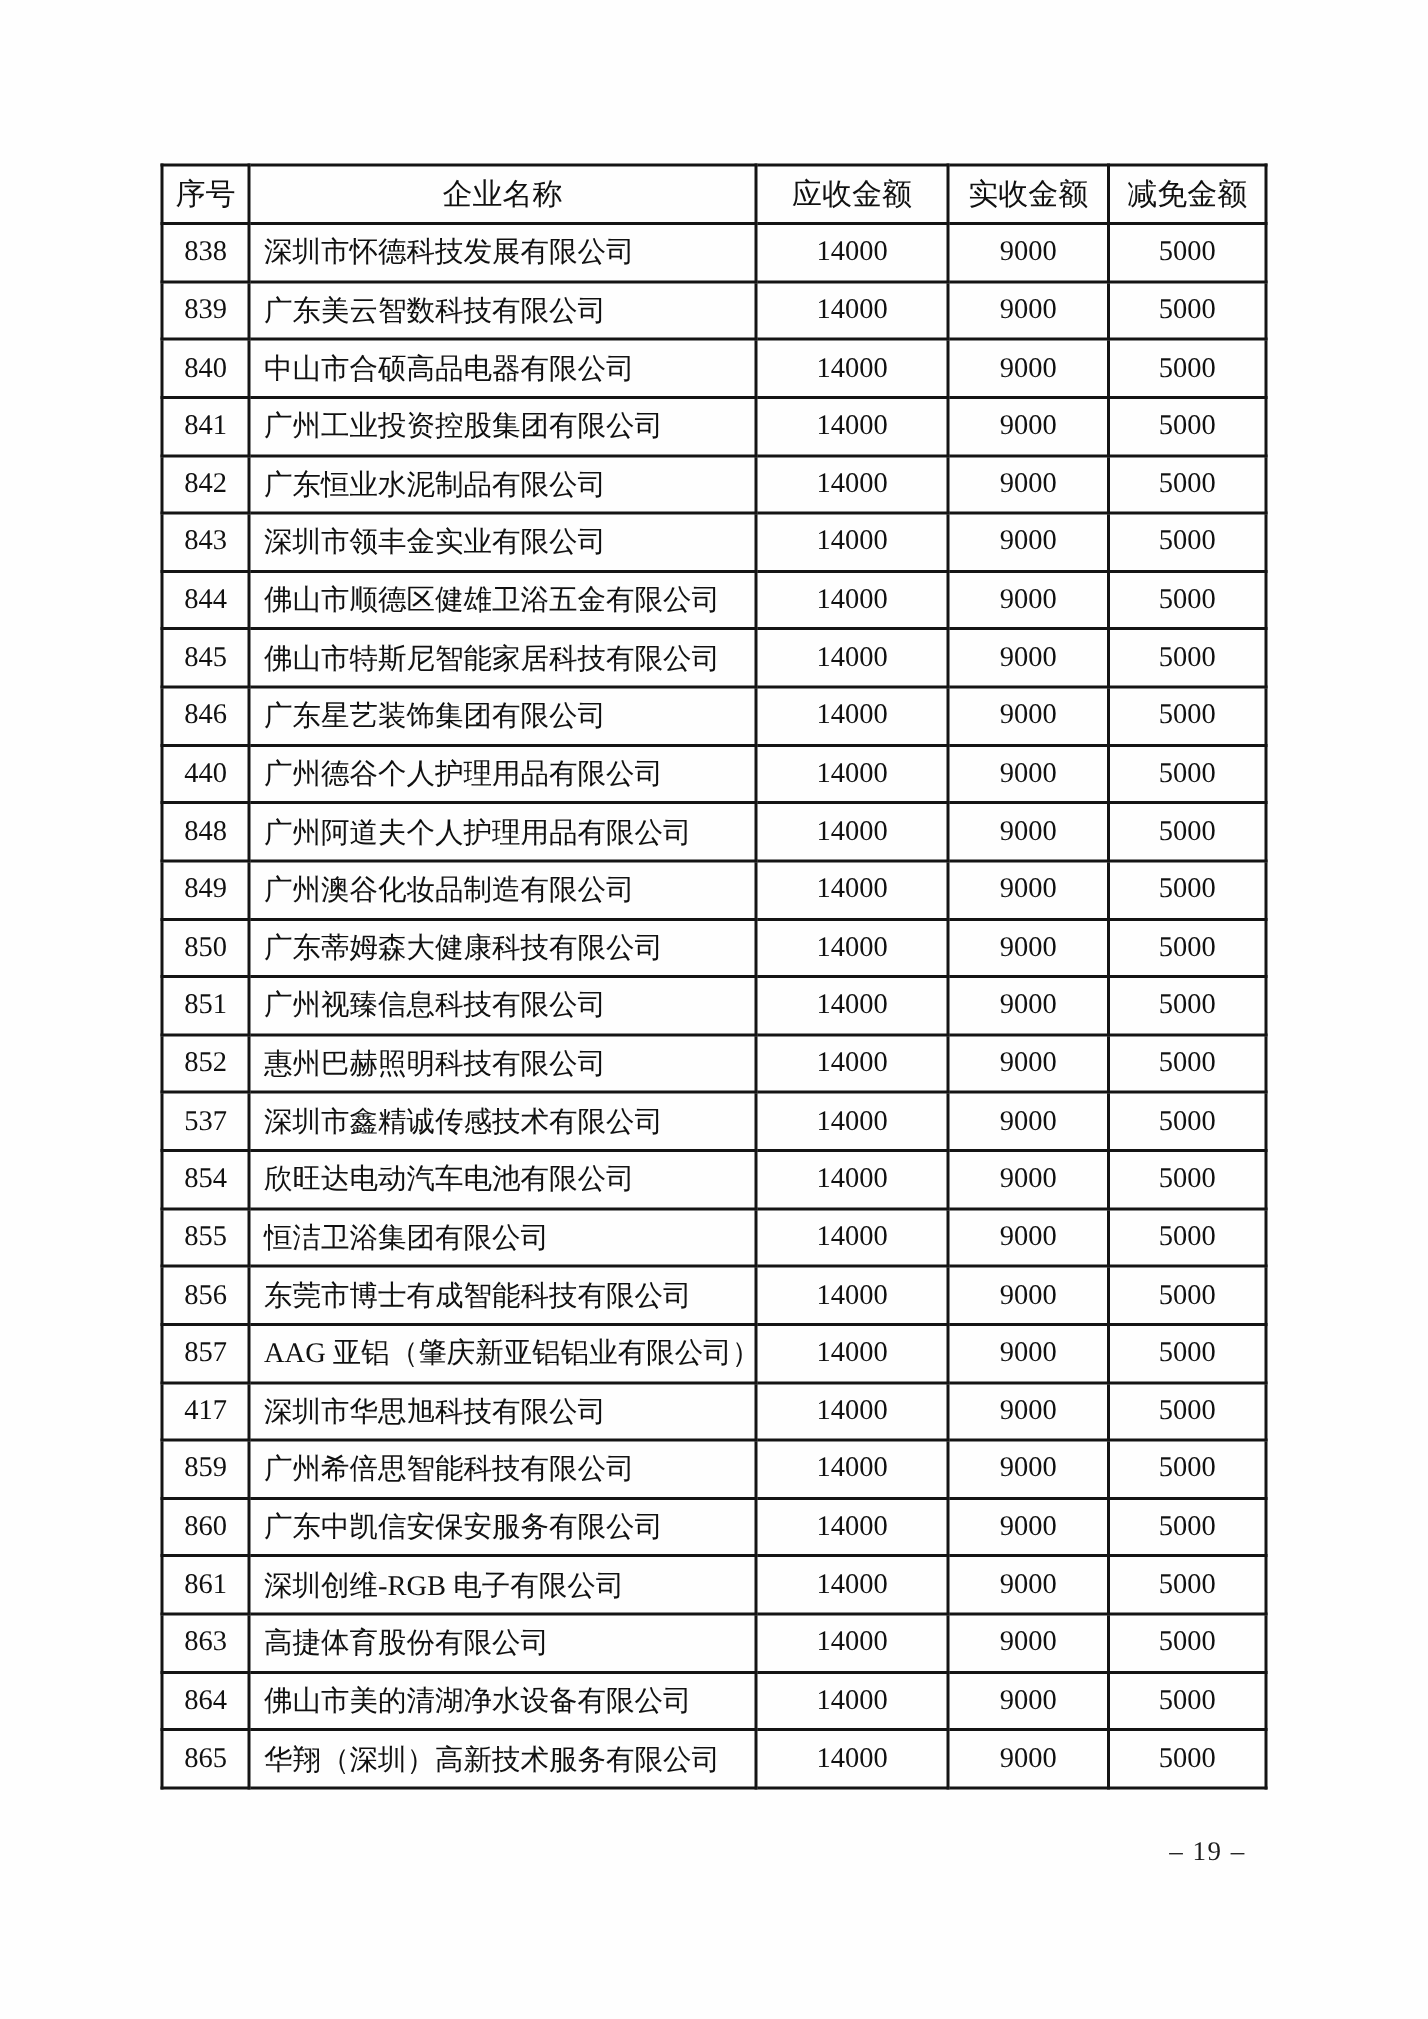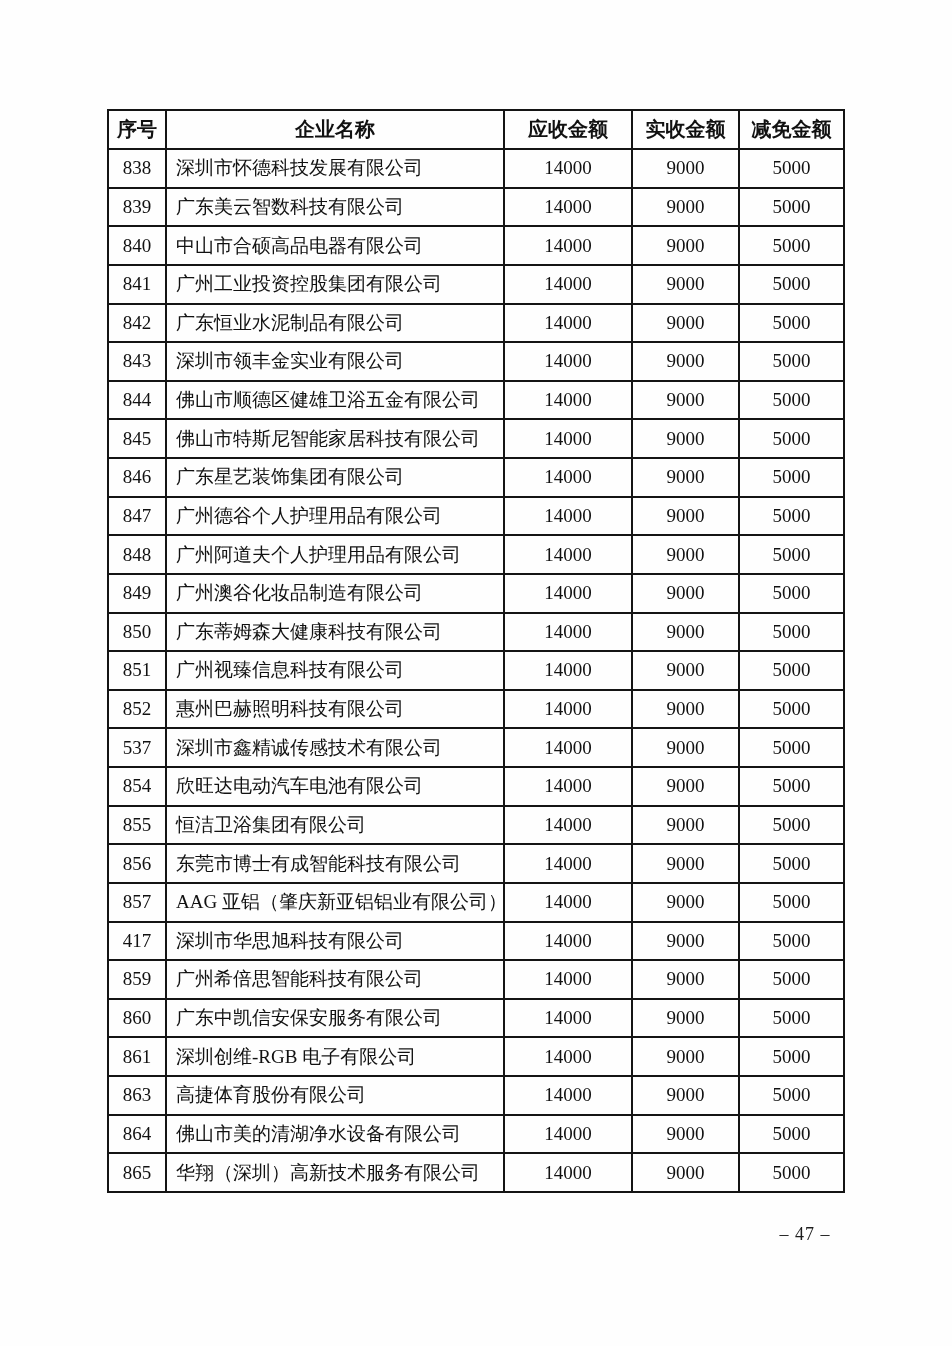--- a/index.html
+++ b/index.html
@@ -30,21 +30,21 @@
     padding: 0;
     vertical-align: middle;
     white-space: nowrap;
     overflow: hidden;
   }
   .fee-table thead tr {
     height: 39px;
   }
   .fee-table th {
     font-size: 20px;
-    font-weight: bold;
+    font-weight: normal;
     text-align: center;
   }
   .fee-table td {
     font-size: 19px;
   }
   .c-no, .c-amt {
     text-align: center;
   }
   td.c-name {
     text-align: left;
@@ -142,21 +142,21 @@
     <td class="c-amt">5000</td>
   </tr>
         <tr>
     <td class="c-no">846</td>
     <td class="c-name">广东星艺装饰集团有限公司</td>
     <td class="c-amt">14000</td>
     <td class="c-amt">9000</td>
     <td class="c-amt">5000</td>
   </tr>
         <tr>
-    <td class="c-no">847</td>
+    <td class="c-no">440</td>
     <td class="c-name">广州德谷个人护理用品有限公司</td>
     <td class="c-amt">14000</td>
     <td class="c-amt">9000</td>
     <td class="c-amt">5000</td>
   </tr>
         <tr>
     <td class="c-no">848</td>
     <td class="c-name">广州阿道夫个人护理用品有限公司</td>
     <td class="c-amt">14000</td>
     <td class="c-amt">9000</td>
@@ -270,15 +270,15 @@
         <tr>
     <td class="c-no">865</td>
     <td class="c-name">华翔（深圳）高新技术服务有限公司</td>
     <td class="c-amt">14000</td>
     <td class="c-amt">9000</td>
     <td class="c-amt">5000</td>
   </tr>
       </tbody>
   </table>
 
-  <div class="page-number">– 47 –</div>
+  <div class="page-number">– 19 –</div>
 
 </div>
 
 </body></html>

